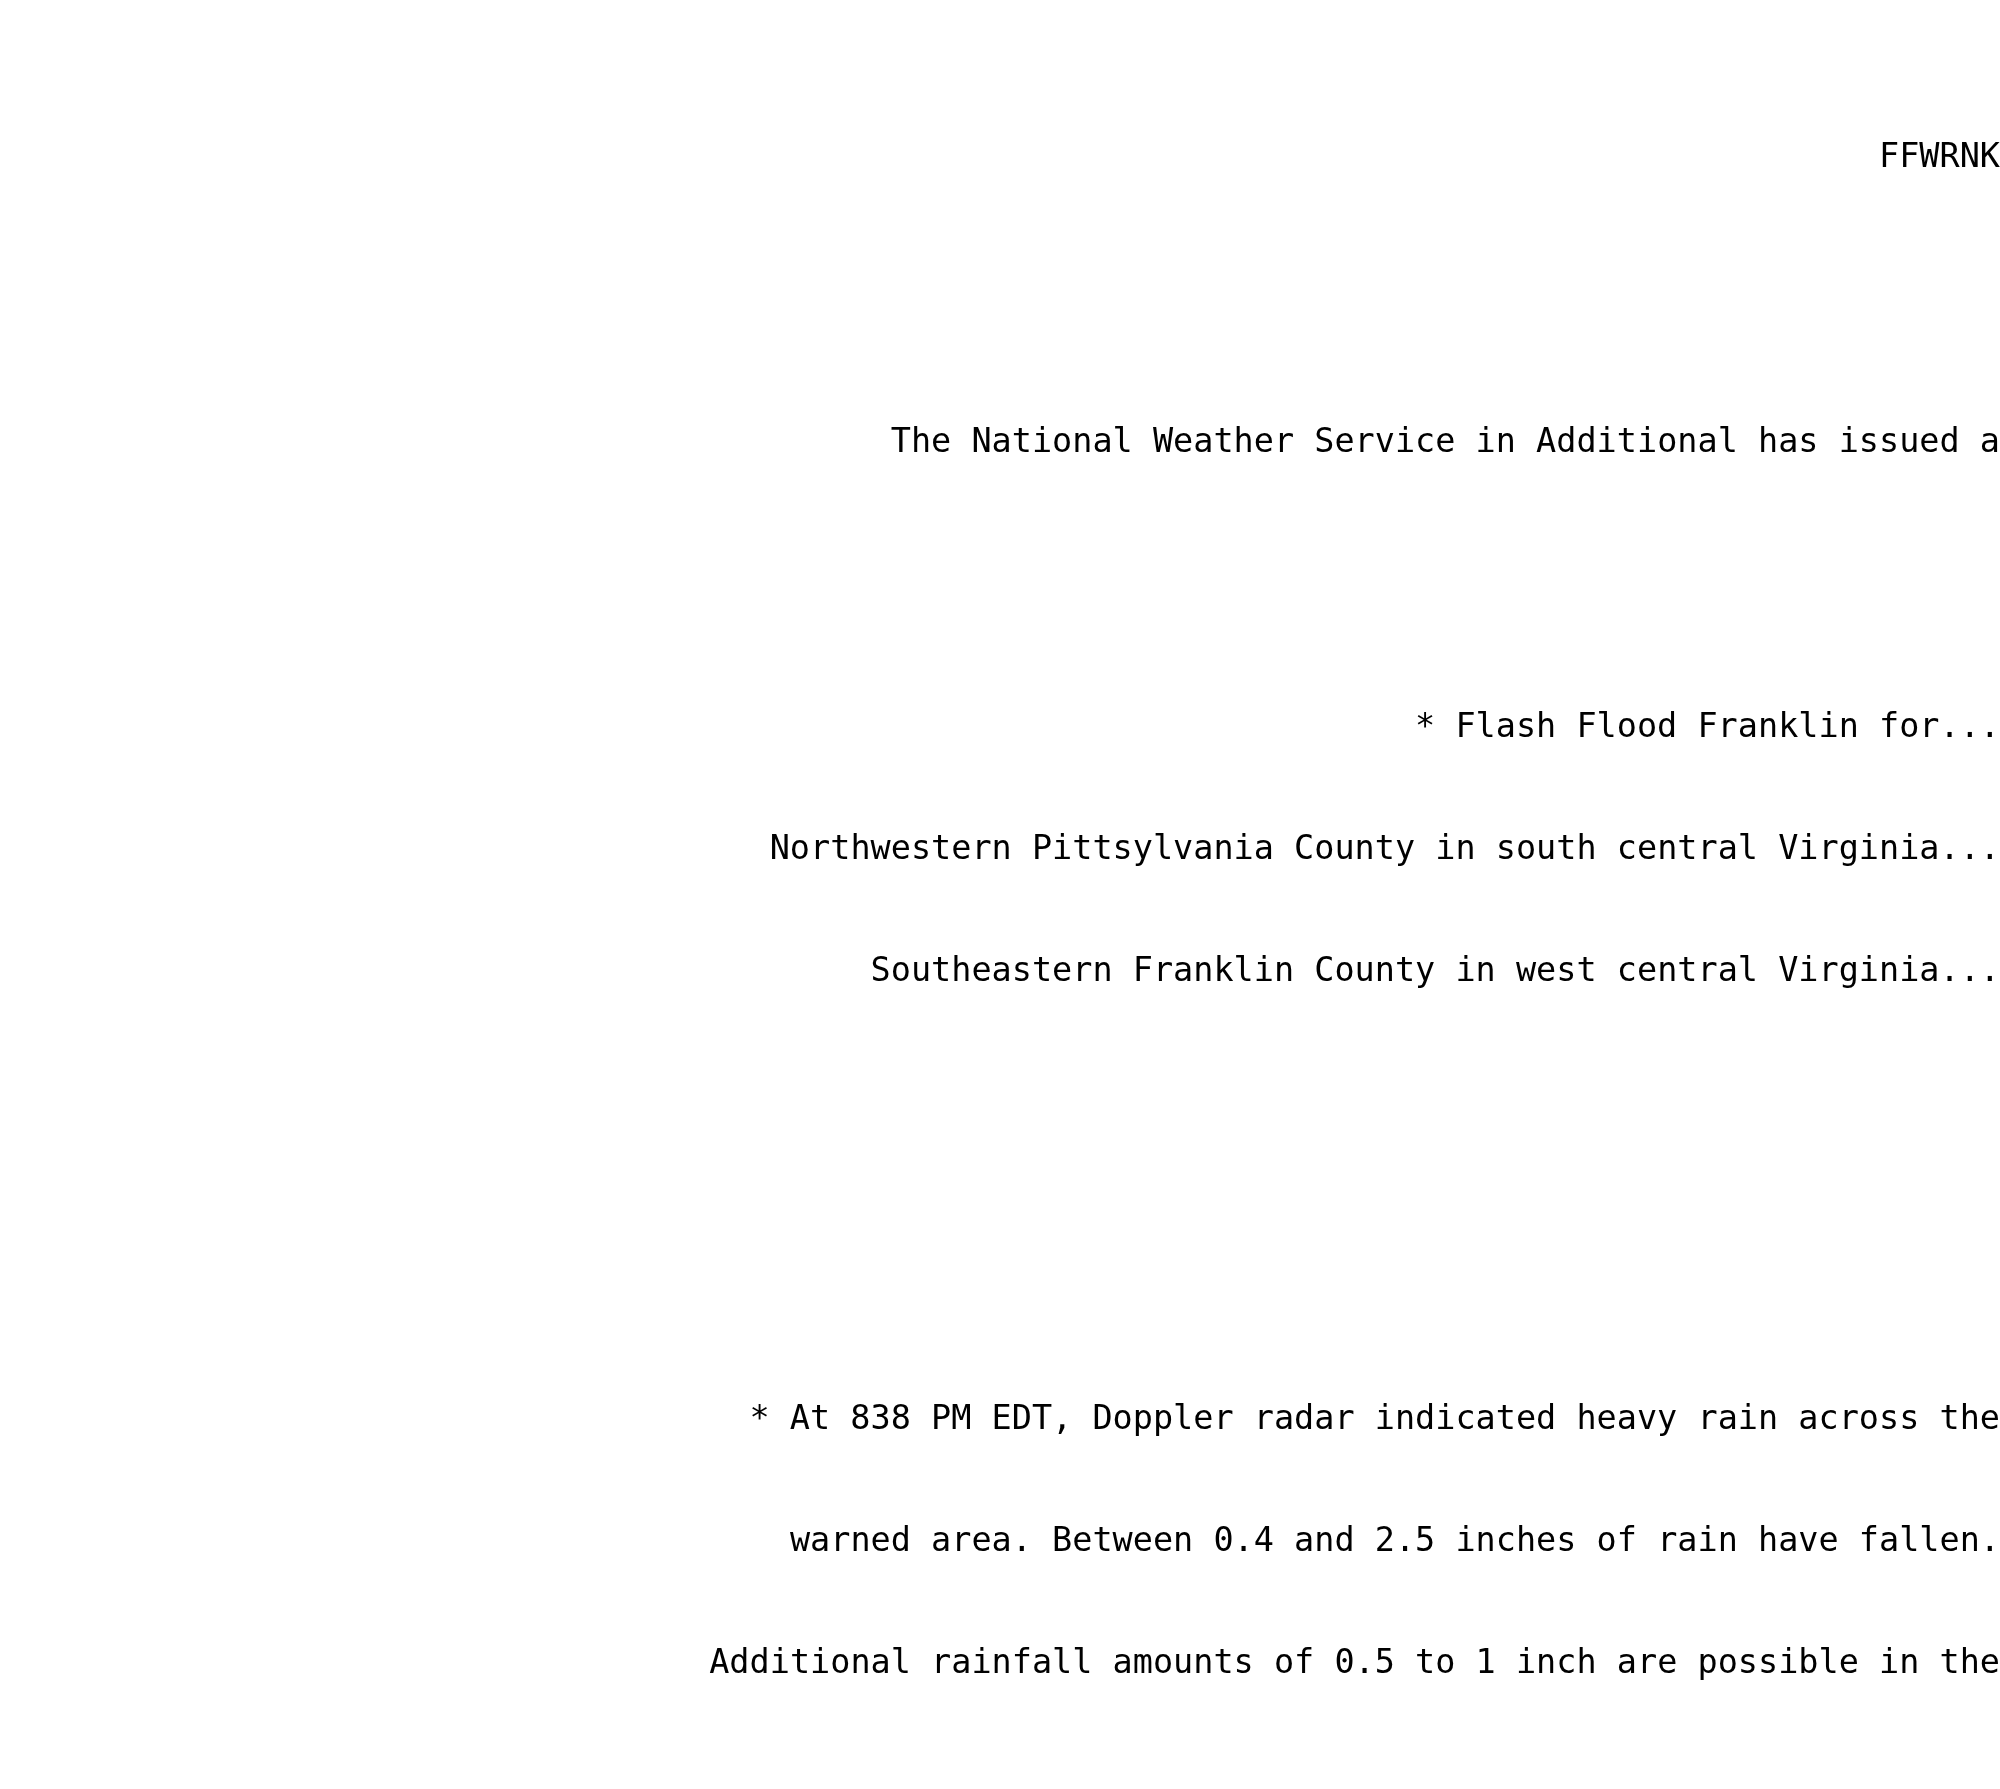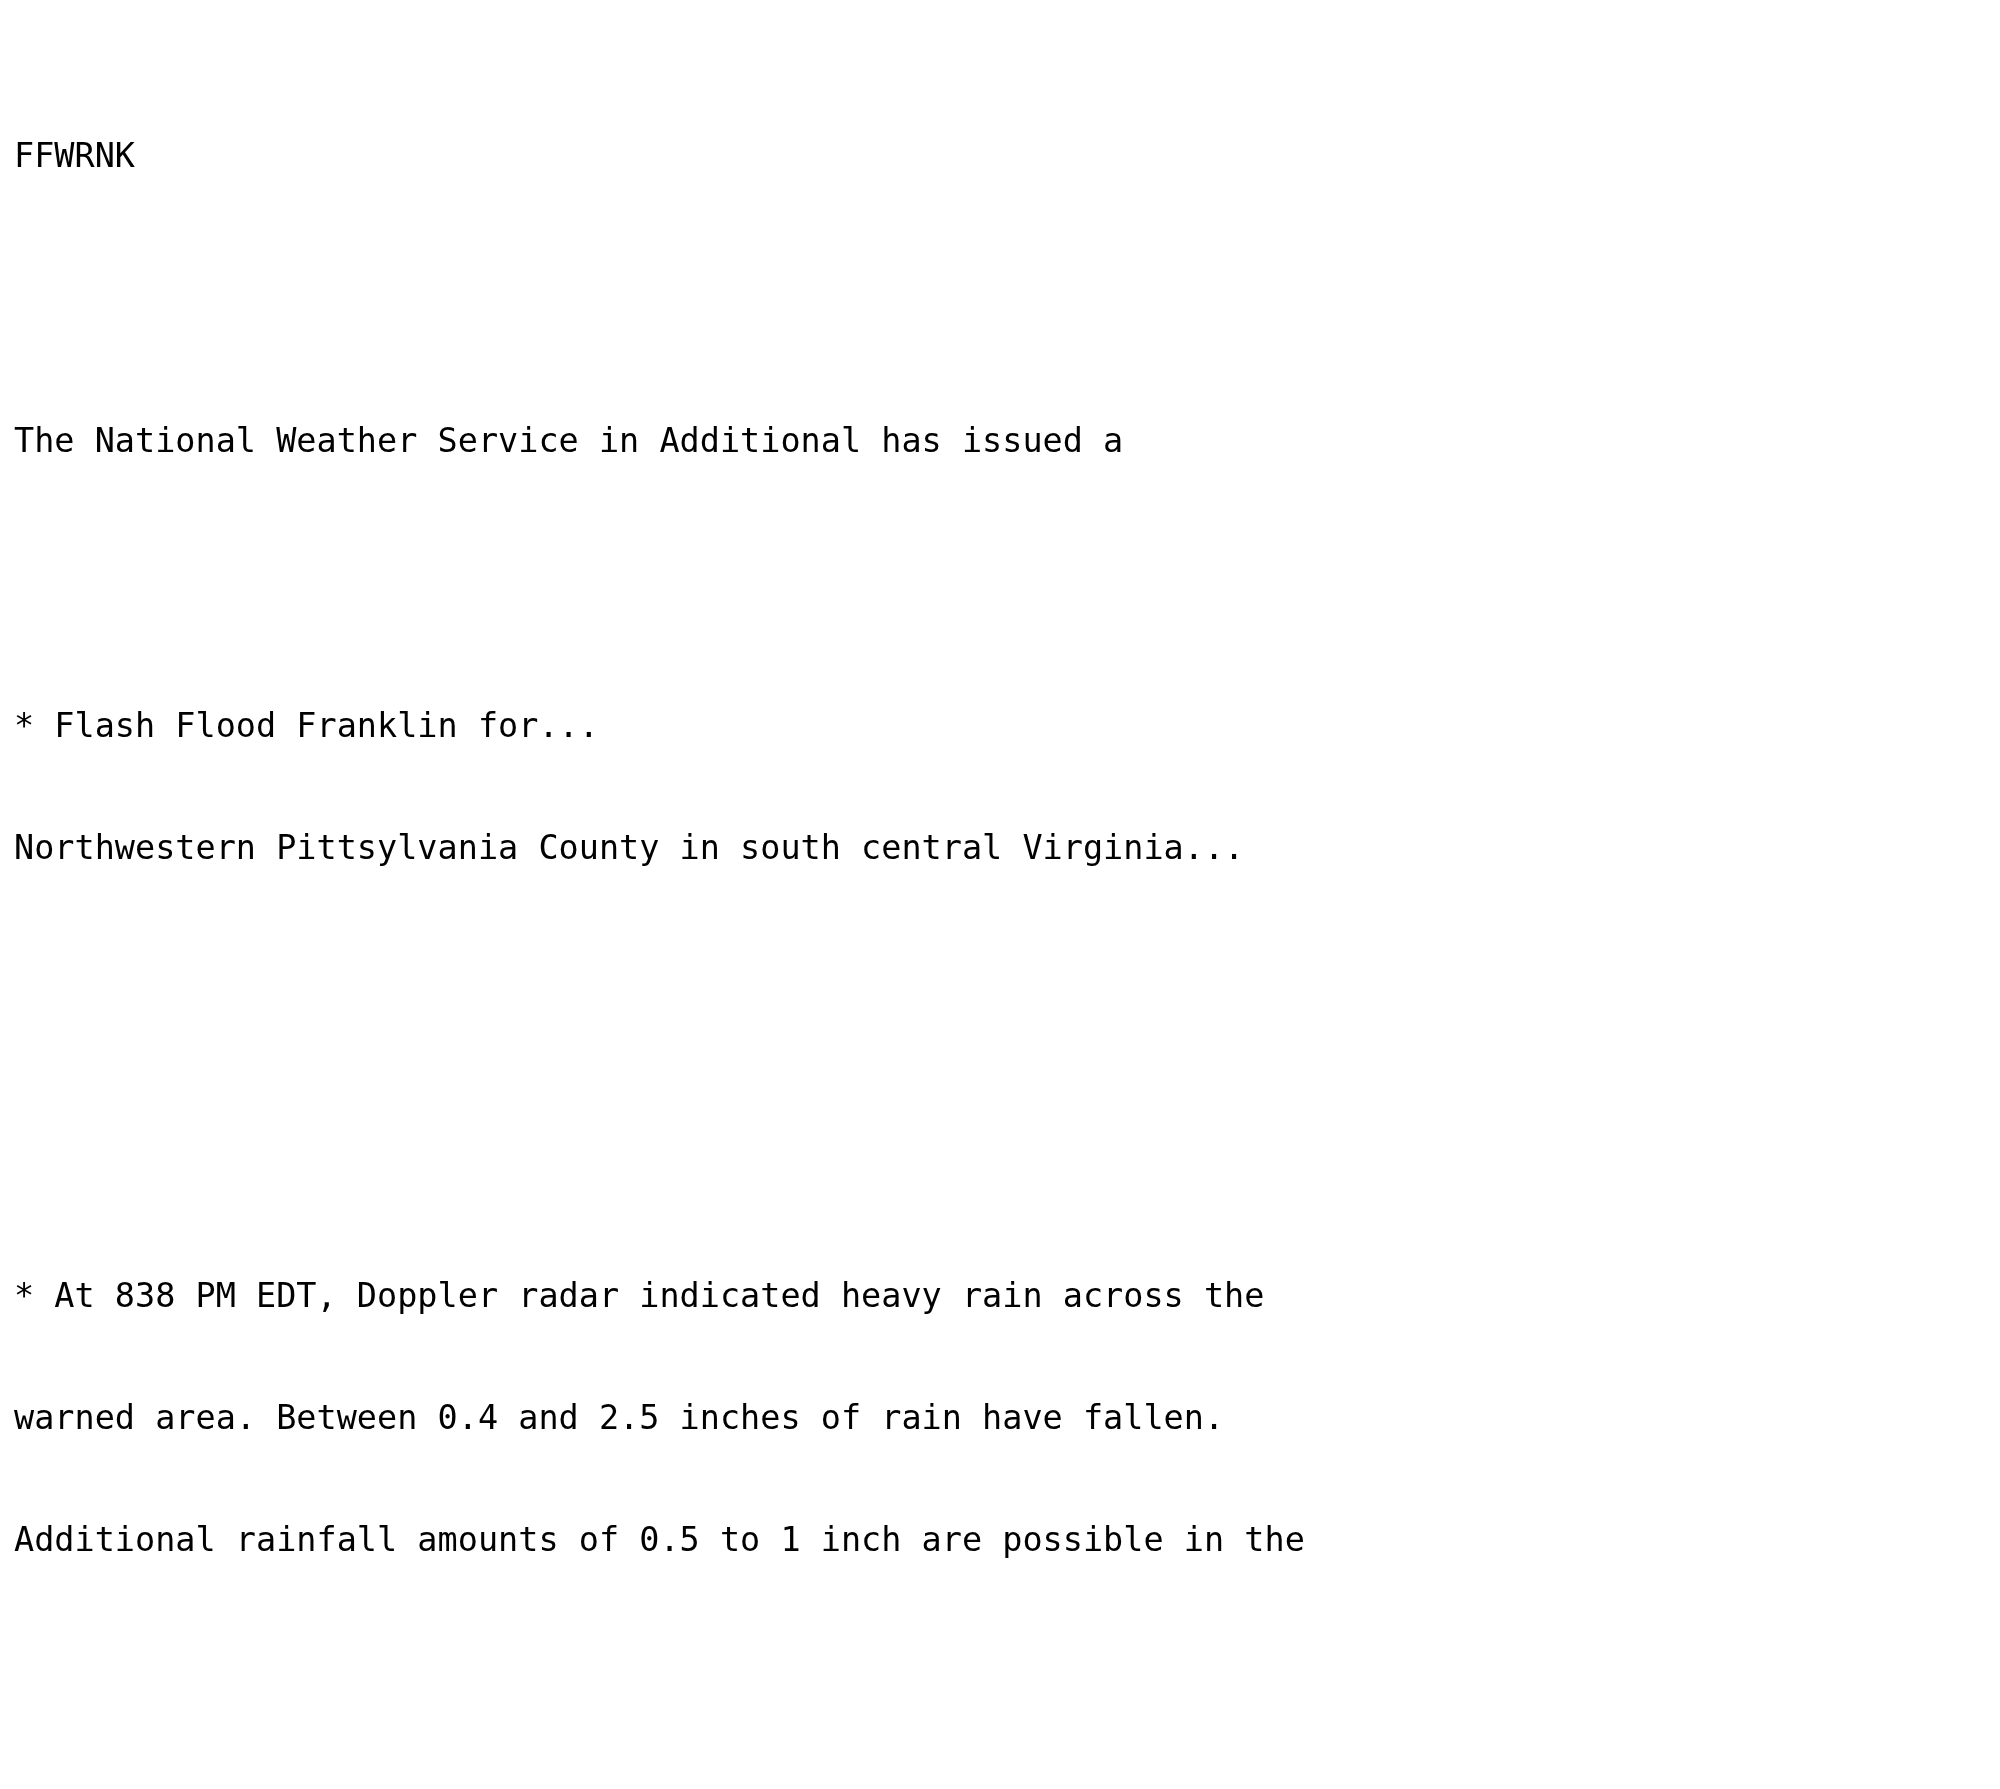--- a/index.html
+++ b/index.html
@@ -26,39 +26,41 @@
     color: #000000;
     letter-spacing: 0px;
     font-weight: 400;
     white-space: pre;
     -webkit-font-smoothing: none;
   }
   .line {
     display: block;
     height: 40.7px;
     white-space: pre;
+    text-align: right;
   }
   .blank {
     display: block;
     height: 40.7px;
   }
 </style>
 </head>
 <body style="background: rgb(255, 255, 255);">
 
 <div id="bulletin" style="color: rgb(0, 0, 0);">
 
   <span class="line">FFWRNK</span>
   <span class="blank"></span>
 
   <span class="line">The National Weather Service in Additional has issued a</span>
   <span class="blank"></span>
 
   <span class="line">* Flash Flood Franklin for...</span>
   <span class="line">Northwestern Pittsylvania County in south central Virginia...</span>
+  <span class="line">Southeastern Franklin County in west central Virginia...</span>
   <span class="blank"></span>
 
   <span class="blank"></span>
 
   <span class="line">* At 838 PM EDT, Doppler radar indicated heavy rain across the</span>
   <span class="line">warned area. Between 0.4 and 2.5 inches of rain have fallen.</span>
   <span class="line">Additional rainfall amounts of 0.5 to 1 inch are possible in the</span>
   
   
   

